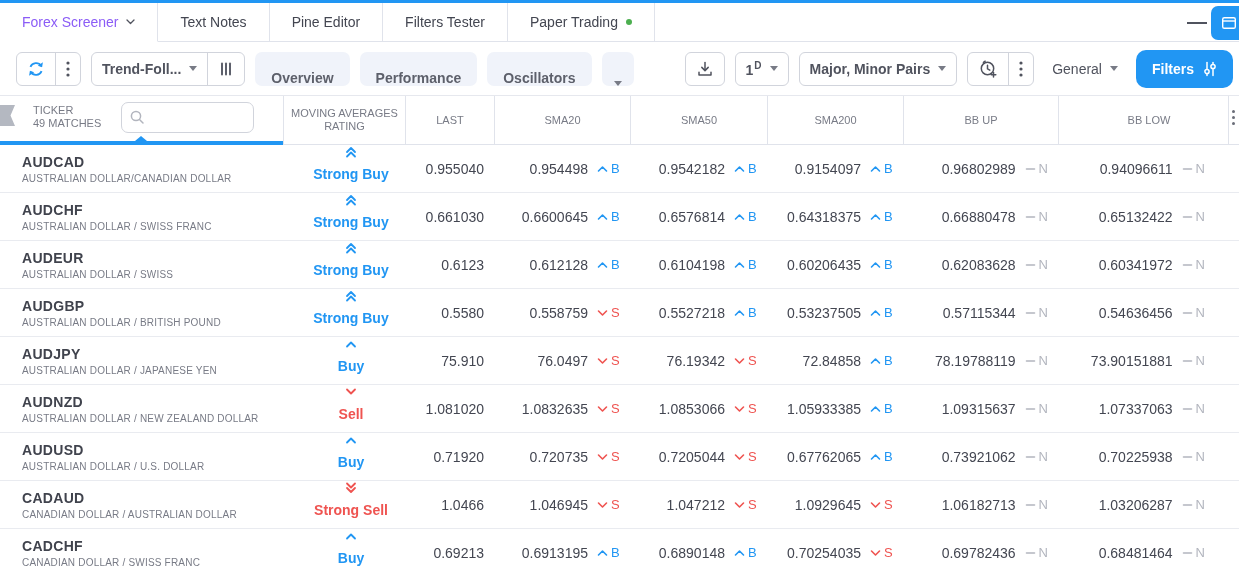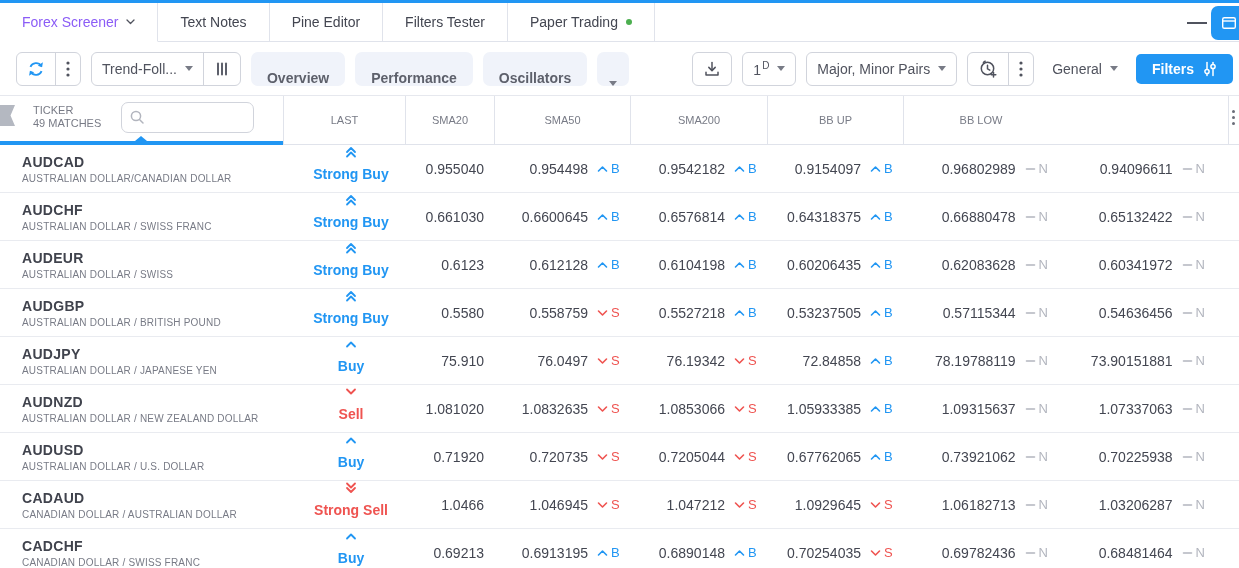--- a/index.html
+++ b/index.html
@@ -16,29 +16,29 @@
   .tab.active { color:#8b5cf6; border-bottom:1px solid transparent; font-weight:400; }
   .tabbar-fill { flex:1; border-bottom:1px solid #e0e3eb; }
   .chev-down { width:9px; height:6px; }
   .green-dot { width:6px; height:6px; border-radius:50%; background:#4caf50; }
   .min-btn { position:absolute; right:32px; top:19px; width:20px; height:2px; background:#50535e; cursor:pointer; }
   .panel-btn { position:absolute; right:-8px; top:3px; width:36px; height:34px; background:#2196f3; border-radius:7px; display:flex; align-items:center; justify-content:center; cursor:pointer; }
 
   
   .toolbar { height:54px; display:flex; align-items:center; padding:0 14px 0 16px; gap:10px; border-bottom:1px solid #e6e8ee; background:#fff; }
   .tb-group { display:flex; align-items:stretch; height:34px; border:1px solid #d1d4dc; border-radius:6px; overflow:hidden; background:#fff; }
-  .tb-seg { display:flex; align-items:center; gap:8px; padding:12px 10px; cursor:pointer; color:#50535e; font-size:14px; white-space:nowrap; }
+  .tb-seg { display:flex; align-items:center; gap:8px; padding:12px 10px; cursor:pointer; color:#50535e; font-size:14px; white-space:nowrap;font-weight:bold; }
   .tb-seg + .tb-seg { border-left:1px solid #d1d4dc; }
   .caret { width:0; height:0; border-left:4px solid transparent; border-right:4px solid transparent; border-top:5px solid #787b86; }
   .pill { height:34px; display:flex; align-items:flex-end; padding:0 16px; background:#f0f3fa; border-radius:7px; color:#5d606b; font-size:14px; cursor:pointer; white-space:nowrap;font-weight:bold; }
   .pill.caret-pill { padding:0 12px; }
   .spacer { margin-left:auto; }
   .interval-unit { font-size:10px; vertical-align:super; margin-left:1px; }
   .plain-dd { display:flex; align-items:center; gap:8px; padding:0 8px; color:#50535e; font-size:14px; cursor:pointer; white-space:nowrap; }
-  .filters-btn { height:30px; display:flex; align-items:center; gap:9px; padding:0 16px; background:#2196f3; color:#fff; font-size:14px; font-weight:700; border-radius:5px; cursor:pointer; margin-right:-8px; }
+  .filters-btn { height:38px; display:flex; align-items:center; gap:9px; padding:0 16px; background:#2196f3; color:#fff; font-size:14px; font-weight:700; border-radius:10px; cursor:pointer; margin-right:-8px; }
 
   
   .grid { display:grid; grid-template-columns:283px 122px 89px 136px 137px 136px 155px 1fr; }
   .thead { position:relative; height:49px; border-bottom:1px solid #e0e3eb; background:#fff; }
   .th { display:flex; align-items:center; justify-content:center; text-align:center; font-size:11px; line-height:13px; color:#787b86; border-left:1px solid #e0e3eb; cursor:pointer; padding:0 4px; }
   .th-ticker { position:relative; justify-content:flex-start; border-left:none; padding:0 14px 6px 33px; display:flex; gap:8px; }
   .ribbon { position:absolute; left:0; top:9px; width:15px; height:21px; background:#b4b8c1; clip-path:polygon(0 0,100% 0,70% 50%,100% 100%,0 100%); }
   .th-ticker-text { text-align:left; min-width:80px; }
   .search-wrap { position:relative; flex:0 0 133px; }
   .search-input { width:133px; height:31px; border:1px solid #d1d4dc; border-radius:7px; padding:0 8px 0 30px; font-size:13px; color:#434651; outline:none; background:#fff; }
@@ -232,20 +232,23 @@
               <circle cx="7" cy="7" r="4.6"></circle>
               <path d="M10.5 10.5 L14 14" stroke-linecap="round"></path>
             </g>
           </svg>
         <input class="search-input" type="text" placeholder="" style="">
       </div>
       <span class="sort-bar"></span>
       <span class="sort-tri"></span>
     </div>
     <div class="th">
+        <span>MOVING AVERAGES RATING</span>
+      </div>
+    <div class="th">
         <span>LAST</span>
       </div>
     <div class="th">
         <span>SMA20</span>
       </div>
     <div class="th">
         <span>SMA50</span>
       </div>
     <div class="th">
         <span>SMA200</span>

